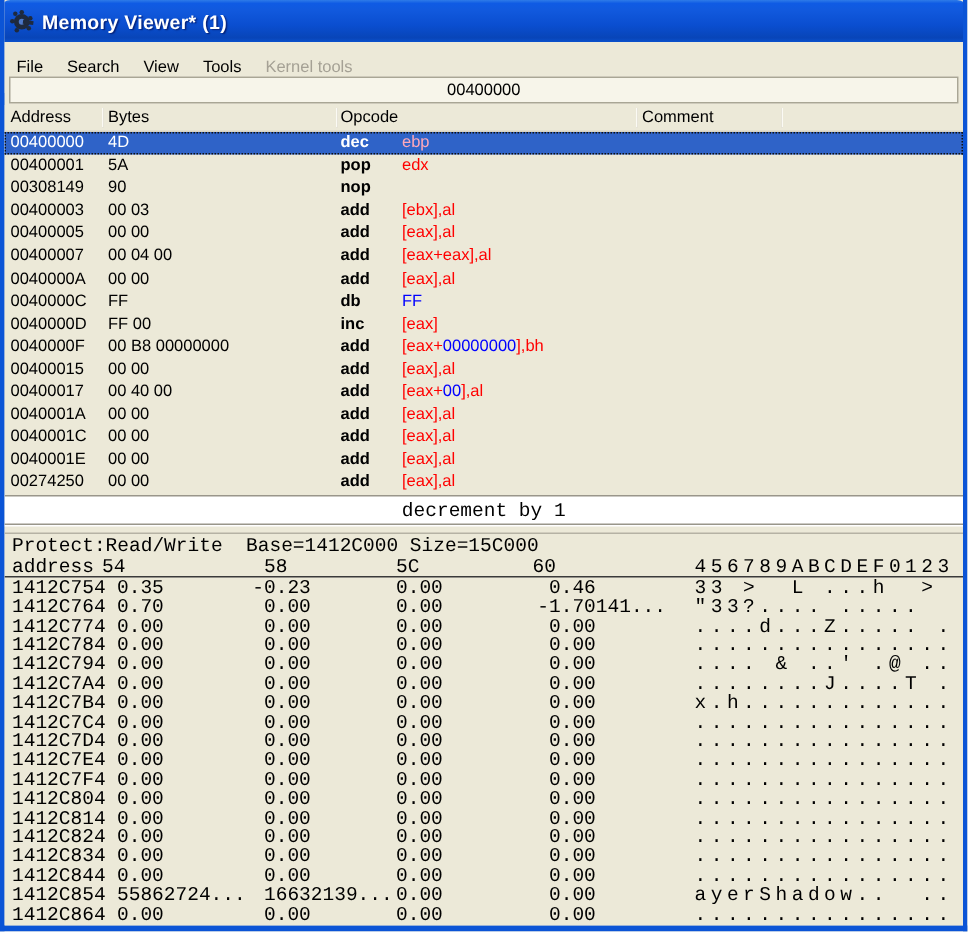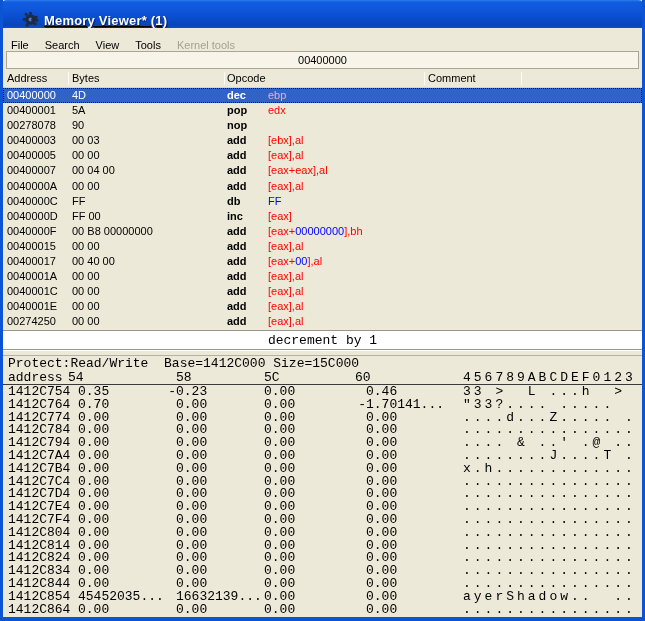--- a/index.html
+++ b/index.html
@@ -8,21 +8,21 @@
     position:relative;width:645px;height:621px;
     border-left:3px solid #0B54D6;border-right:3px solid #0B54D6;border-bottom:4px solid #0B54D6;
     background:#ECE9D8;overflow:hidden;
     font-family:"Liberation Sans",sans-serif;
   }
   
   .titlebar{
     position:absolute;top:0;left:-3px;right:-3px;height:28px;
     background:linear-gradient(180deg,#2E7BE8 0%,#0F5BE4 8%,#1159DD 25%,#0A4ED0 60%,#0845B8 90%,#0A50CC 100%);
     border-radius:7px 7px 0 0;
-    display:flex;align-items:flex-end;padding-left:22px;text-decoration:underline;
+    display:flex;align-items:center;padding-left:6px;
   }
   .ticon{width:17px;height:17px;display:inline-block;margin-right:5px;}
   .ttext{color:#fff;font-weight:bold;font-size:13px;text-shadow:1px 1px 1px rgba(0,0,60,.6);letter-spacing:.2px;}
   
   .menubar{position:absolute;top:28px;left:0;right:16px;height:34px;background:#ECE9D8;display:flex;align-items:center;font-size:11px;}
   .menu-item{padding:3px 8px;color:#000;}
   .menu-item.disabled{color:#A5A195;}
   
   .addrwrap{position:absolute;top:50px;left:0;right:0;height:20px;padding:1px 3px;}
   .addrbox{height:18px;background:#F7F5EA;border:1px solid #A9A695;font-size:11px;color:#000;
@@ -100,21 +100,21 @@
       <span class="hlabel" style="left: 425px;">Comment</span>
       <span class="sep" style="left: 65px;"></span>
       <span class="sep" style="left: 221px;"></span>
       <span class="sep" style="left: 421px;"></span>
       <span class="sep" style="left: 518px;"></span>
     </div>
 
   <div class="dlist">
       <div class="drow sel"><span class="a">00400000</span><span class="b">4D</span><span class="o">dec</span><span class="p"><span style="position: static; color: rgb(255, 168, 184);">ebp</span></span></div>
       <div class="drow"><span class="a">00400001</span><span class="b">5A</span><span class="o">pop</span><span class="p"><span style="position: static; color: rgb(255, 0, 0);">edx</span></span></div>
-      <div class="drow"><span class="a">00278078</span><span class="b">90</span><span class="o">nop</span><span class="p"></span></div>
+      <div class="drow"><span class="a">00308149</span><span class="b">90</span><span class="o">nop</span><span class="p"></span></div>
       <div class="drow"><span class="a">00400003</span><span class="b">00 03</span><span class="o">add</span><span class="p"><span style="position: static; color: rgb(255, 0, 0);">[ebx],al</span></span></div>
       <div class="drow"><span class="a">00400005</span><span class="b">00 00</span><span class="o">add</span><span class="p"><span style="position: static; color: rgb(255, 0, 0);">[eax],al</span></span></div>
       <div class="drow"><span class="a">00400007</span><span class="b">00 04 00</span><span class="o">add</span><span class="p"><span style="position: static; color: rgb(255, 0, 0);">[eax+eax],al</span></span></div>
       <div class="drow"><span class="a">0040000A</span><span class="b">00 00</span><span class="o">add</span><span class="p"><span style="position: static; color: rgb(255, 0, 0);">[eax],al</span></span></div>
       <div class="drow"><span class="a">0040000C</span><span class="b">FF</span><span class="o">db</span><span class="p"><span style="position: static; color: rgb(0, 0, 255);">FF</span></span></div>
       <div class="drow"><span class="a">0040000D</span><span class="b">FF 00</span><span class="o">inc</span><span class="p"><span style="position: static; color: rgb(255, 0, 0);">[eax]</span></span></div>
       <div class="drow"><span class="a">0040000F</span><span class="b">00 B8 00000000</span><span class="o">add</span><span class="p"><span style="position: static; color: rgb(255, 0, 0);">[eax+</span><span style="position: static; color: rgb(0, 0, 255);">00000000</span><span style="position: static; color: rgb(255, 0, 0);">],bh</span></span></div>
       <div class="drow"><span class="a">00400015</span><span class="b">00 00</span><span class="o">add</span><span class="p"><span style="position: static; color: rgb(255, 0, 0);">[eax],al</span></span></div>
       <div class="drow"><span class="a">00400017</span><span class="b">00 40 00</span><span class="o">add</span><span class="p"><span style="position: static; color: rgb(255, 0, 0);">[eax+</span><span style="position: static; color: rgb(0, 0, 255);">00</span><span style="position: static; color: rgb(255, 0, 0);">],al</span></span></div>
       <div class="drow"><span class="a">0040001A</span><span class="b">00 00</span><span class="o">add</span><span class="p"><span style="position: static; color: rgb(255, 0, 0);">[eax],al</span></span></div>
@@ -263,21 +263,21 @@
         <div class="hrow">
           <span class="ha">1412C844</span>
           <span style="left: 75px;">0.00</span>
           <span style="left: 173px;">0.00</span>
           <span style="left: 261px;">0.00</span>
           <span style="left: 363px;">0.00</span>
           <span class="ascii" style="left: 460px;">................</span>
         </div>
         <div class="hrow">
           <span class="ha">1412C854</span>
-          <span style="left: 75px;">45452035...</span>
+          <span style="left: 75px;">55862724...</span>
           <span style="left: 173px;">16632139...</span>
           <span style="left: 261px;">0.00</span>
           <span style="left: 363px;">0.00</span>
           <span class="ascii" style="left: 460px;">ayerShadow..  ..</span>
         </div>
         <div class="hrow">
           <span class="ha">1412C864</span>
           <span style="left: 75px;">0.00</span>
           <span style="left: 173px;">0.00</span>
           <span style="left: 261px;">0.00</span>

